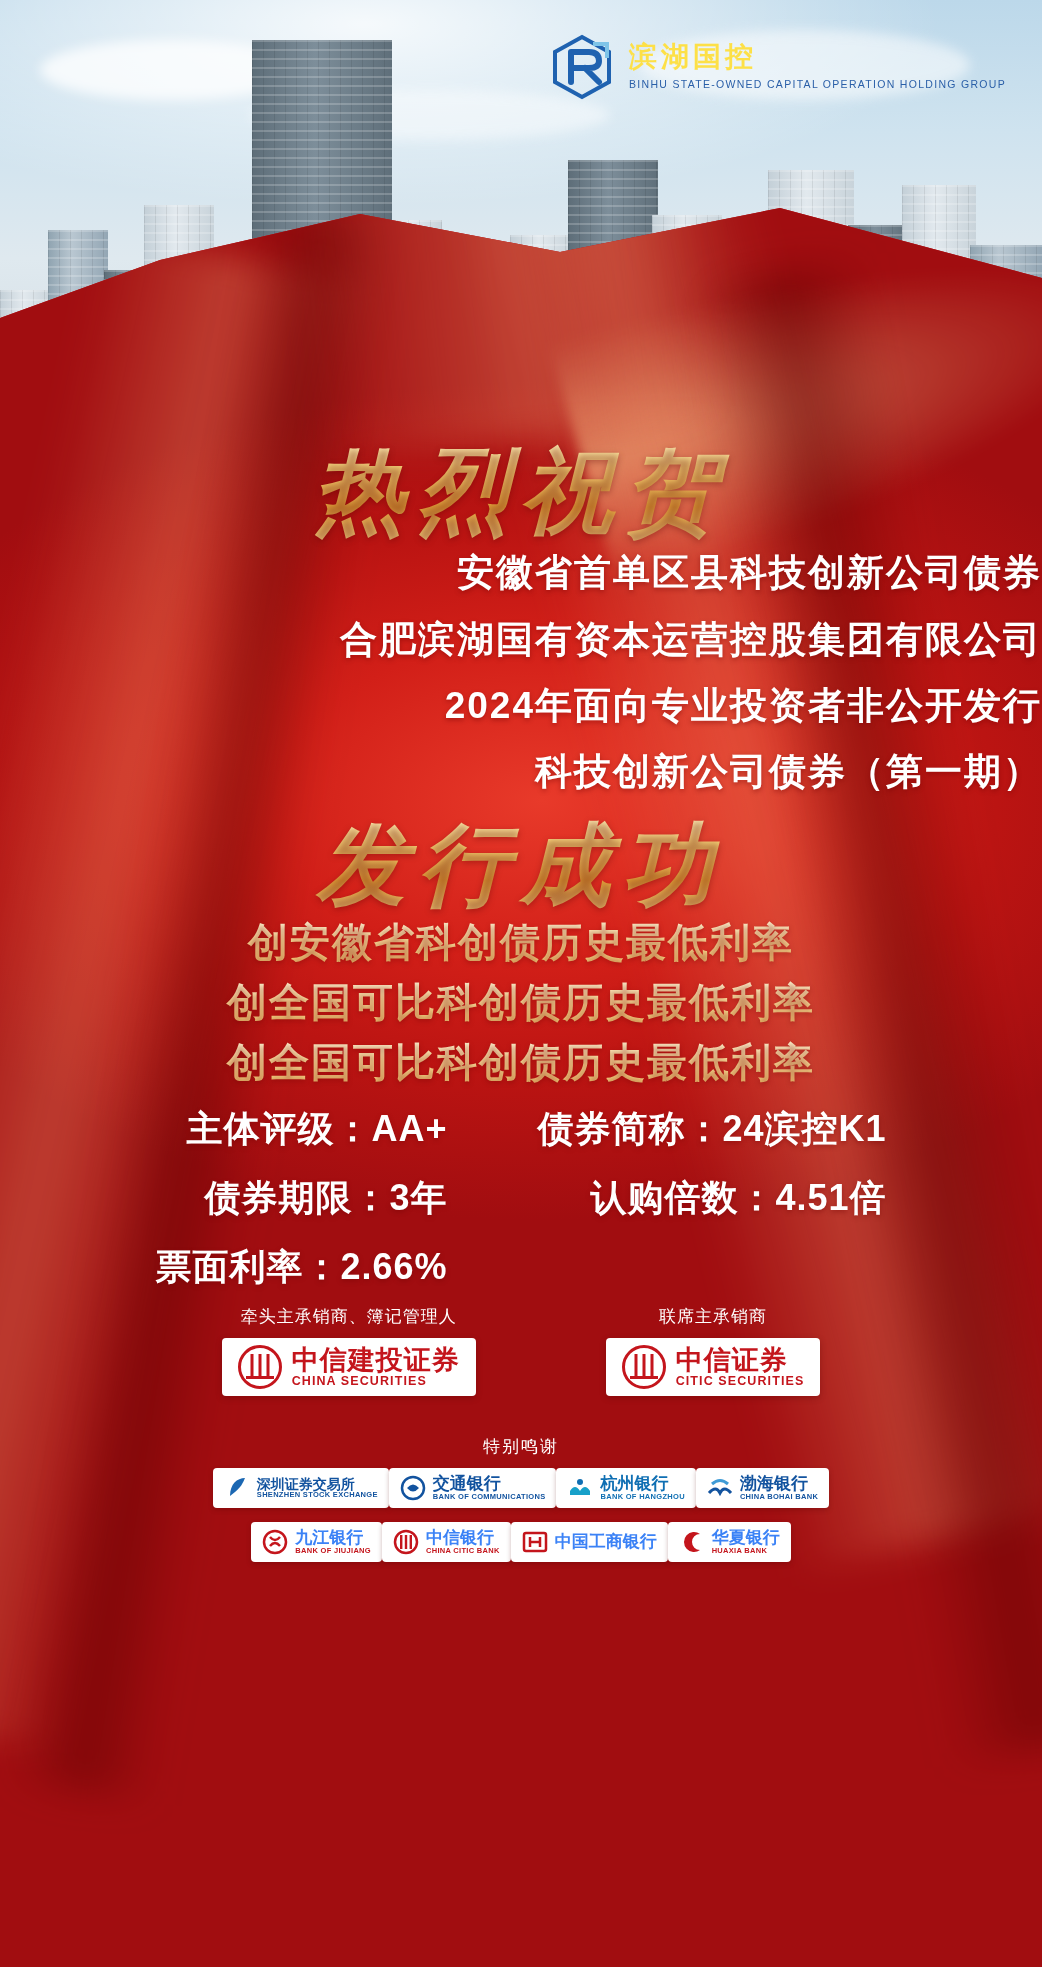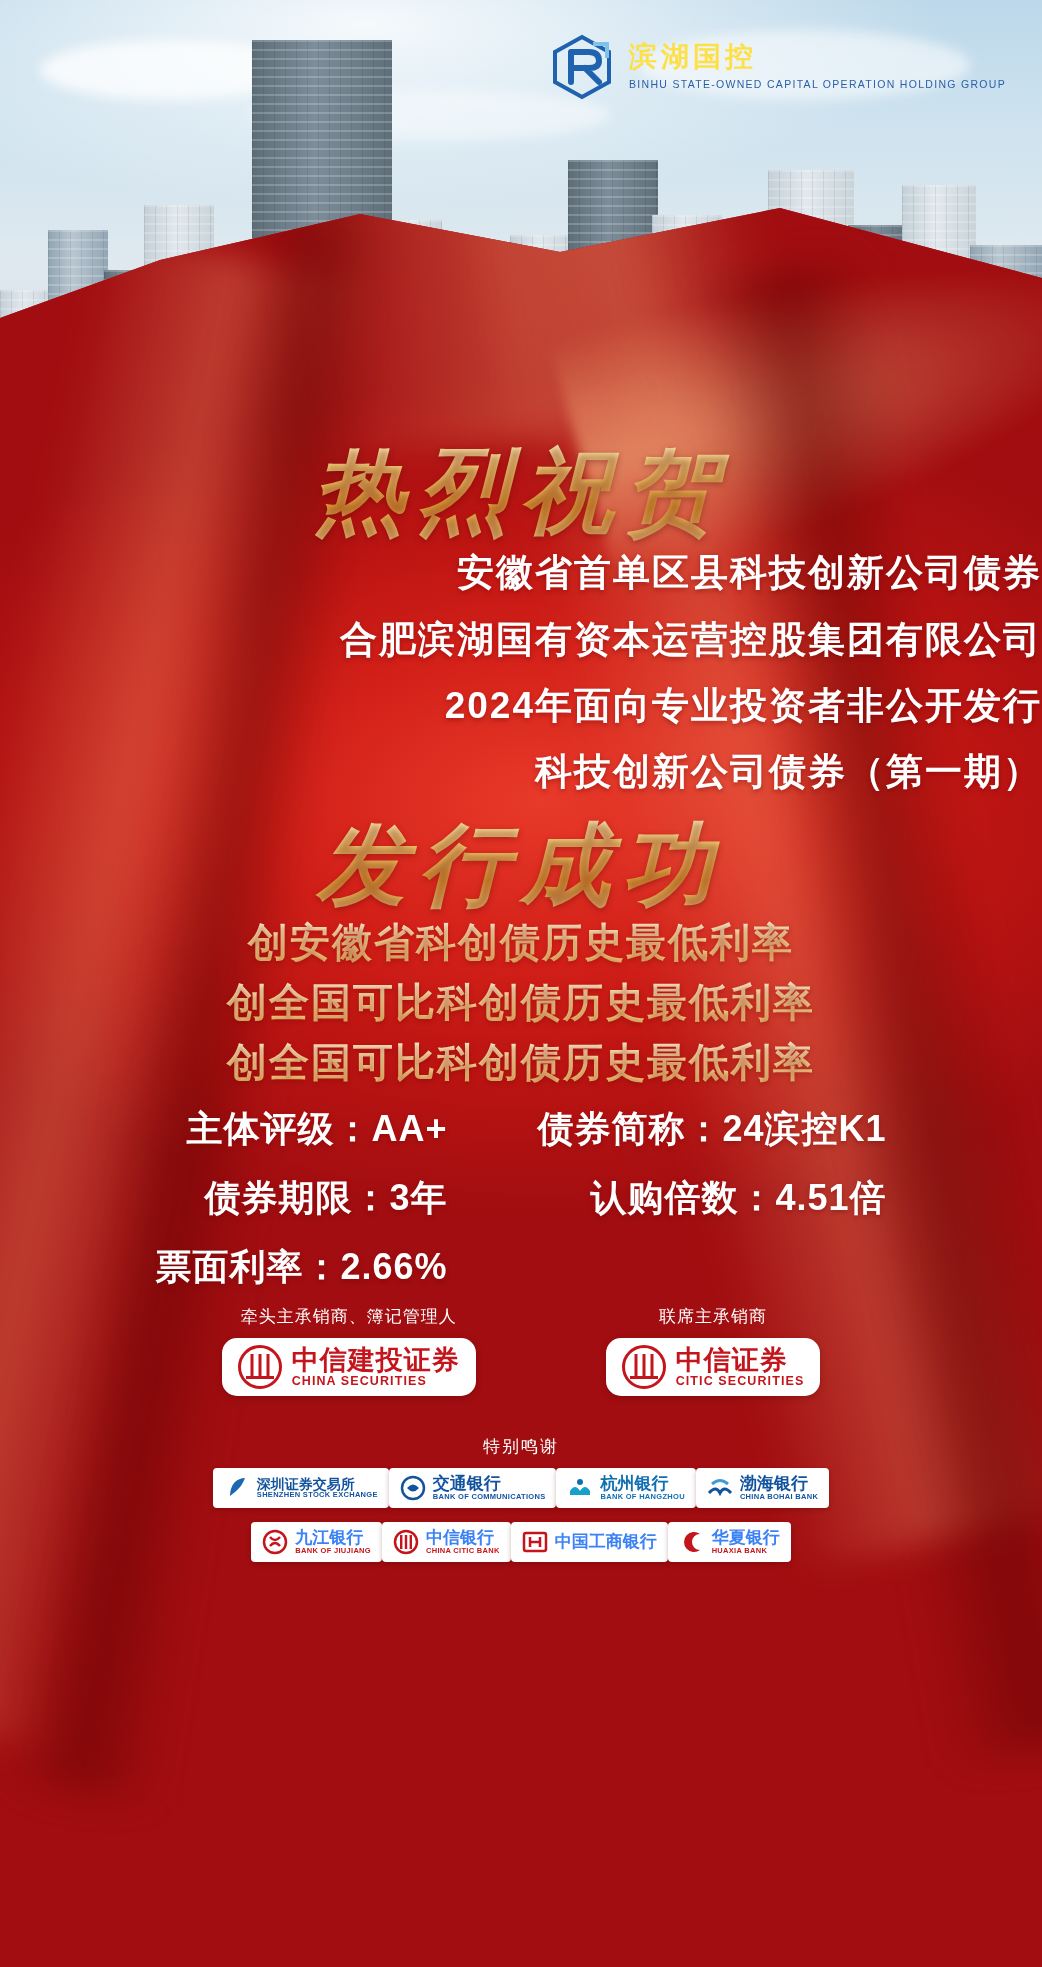--- a/index.html
+++ b/index.html
@@ -136,21 +136,21 @@
   .spec-col{display:flex;flex-direction:column;gap:20px;align-items:flex-end;}
   .spec-row{font-size:36px;font-weight:700;letter-spacing:1px;text-shadow:0 2px 5px rgba(110,0,0,.4);white-space:nowrap;}
 
   
   .uw{
     position:absolute;top:1305px;left:0;width:1042px;display:flex;justify-content:center;gap:130px;
   }
   .uw-block{display:flex;flex-direction:column;align-items:center;}
   .uw-cap{color:#fff;font-size:17px;letter-spacing:1px;margin-bottom:10px;}
   .uw-logo{
-    background:#fff;border-radius:15px;padding:7px 16px;display:flex;align-items:center;gap:10px;
+    background:#fff;border-radius:4px;padding:7px 16px;display:flex;align-items:center;gap:10px;
     box-shadow:0 2px 6px rgba(80,0,0,.3);
   }
   .citic-mark{
     width:38px;height:38px;border:3px solid #c4151c;border-radius:50%;position:relative;flex:0 0 auto;
   }
   .citic-mark::before{
     content:"";position:absolute;left:50%;top:6px;transform:translateX(-50%);
     width:3px;height:25px;background:#c4151c;box-shadow:-8px 0 0 #c4151c, 8px 0 0 #c4151c;
   }
   .citic-mark::after{

